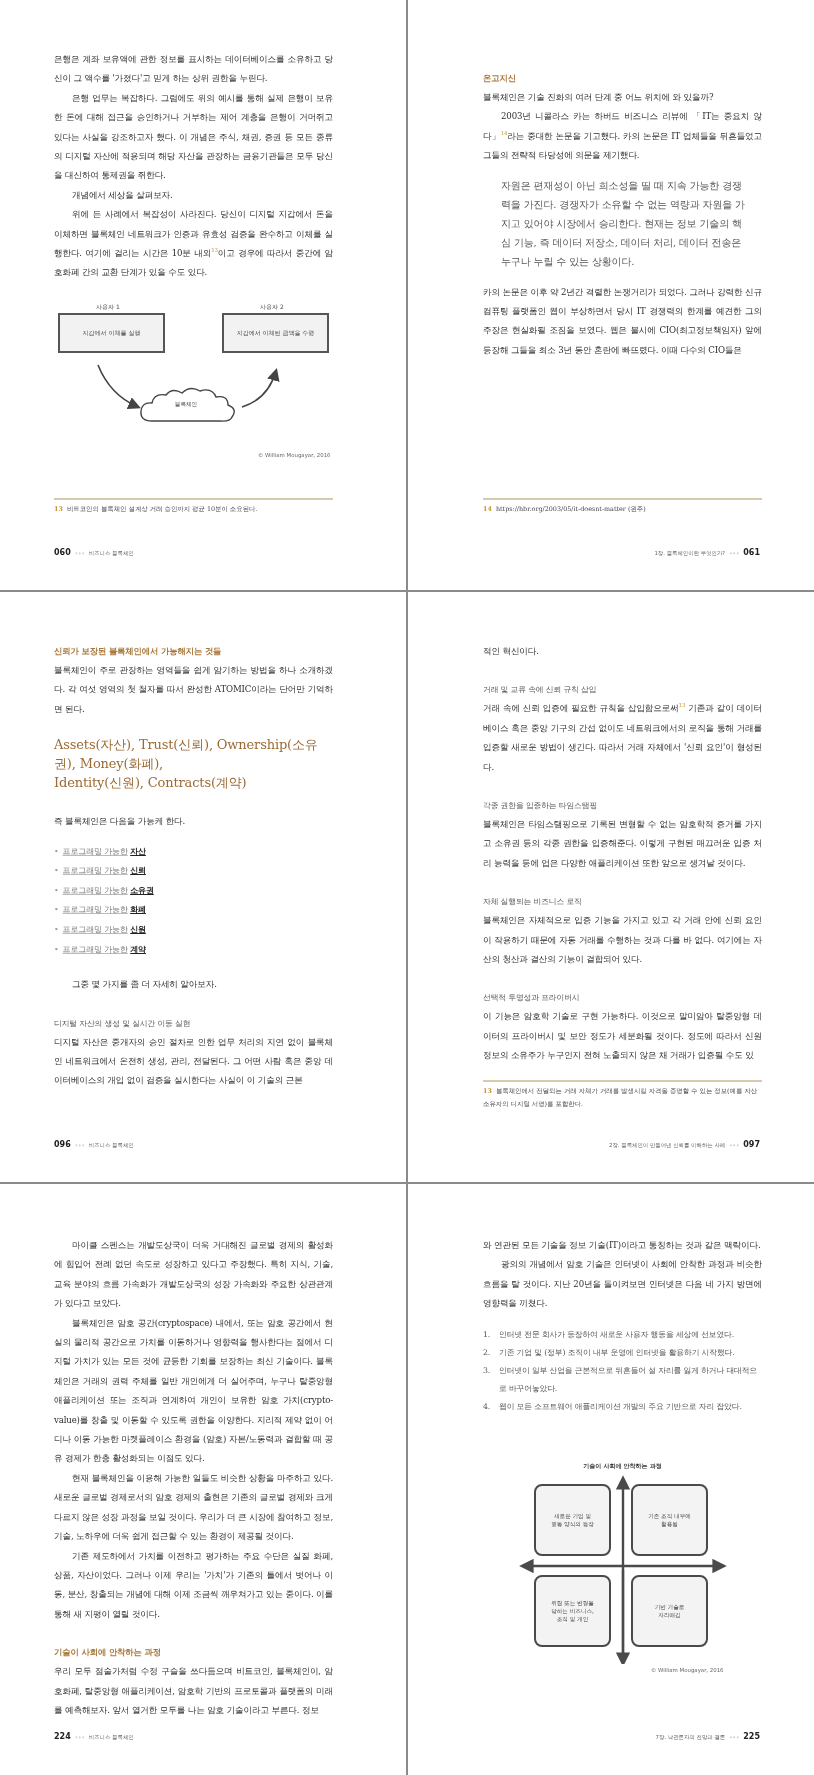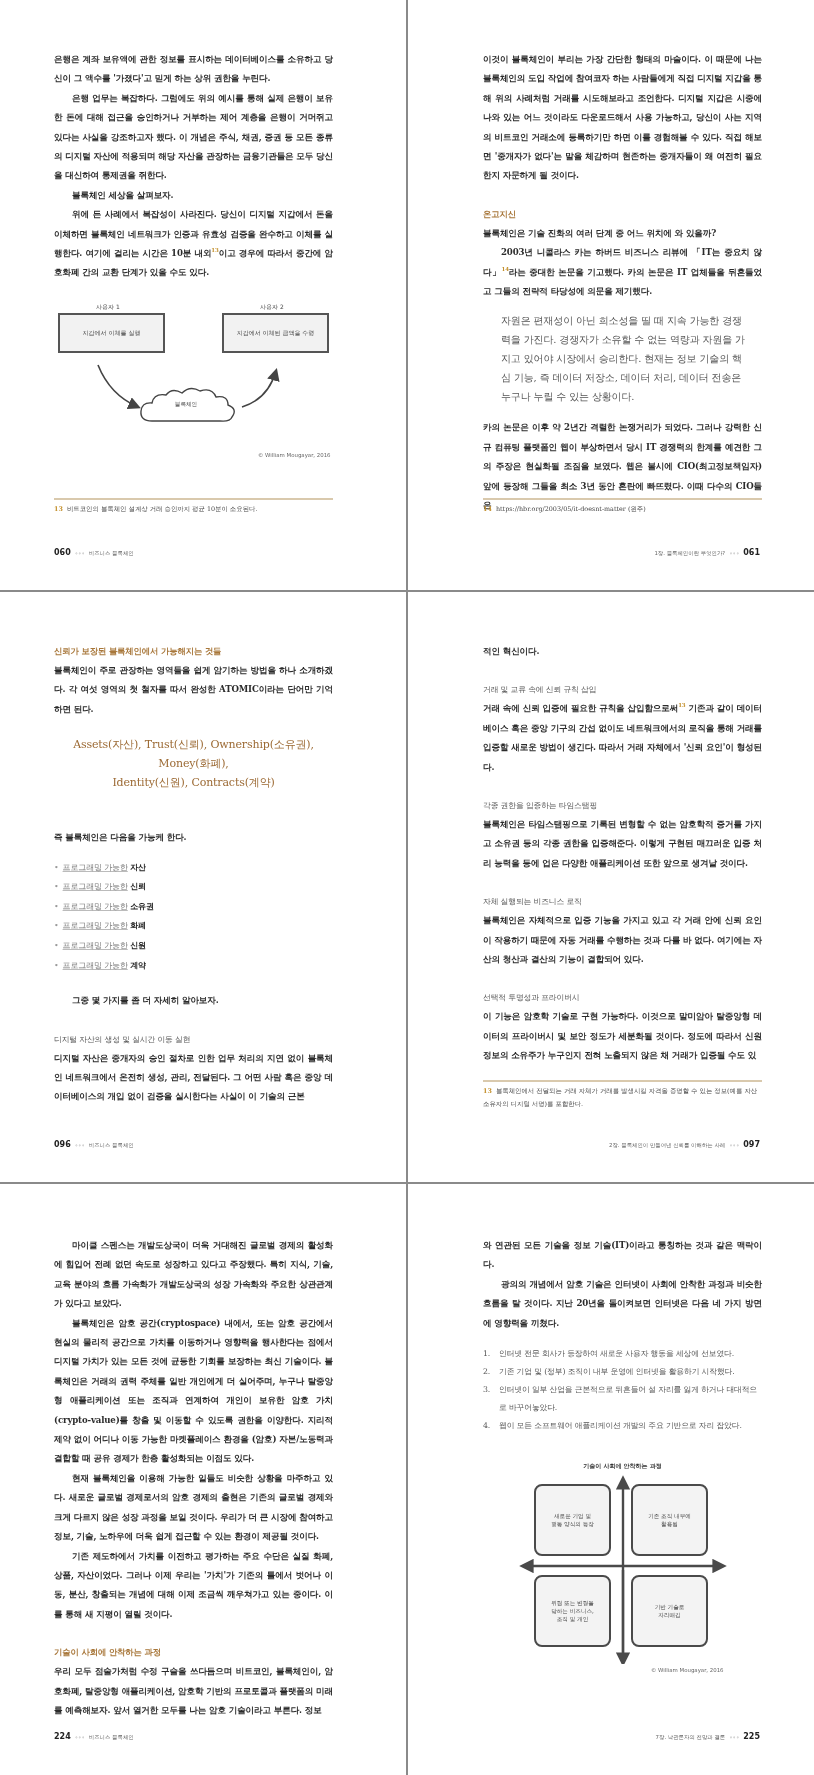--- a/index.html
+++ b/index.html
@@ -28,21 +28,21 @@
   .page.left .body { left: 54px; }
   .page.right .body { left: 75px; }
   .body {
     position: absolute;
     width: 279px;
     top: 50px;
     font-size: 8.6px;
     line-height: 19.4px;
     letter-spacing: -0.15px;
   }
-  .p { margin: 0; text-align: justify; font-weight: bold; }
+  .p { margin: 0; text-align: justify; }
   .p.ind { text-indent: 18px; }
   .gap { height: 19px; }
   .heading-orange {
     color: #a8773a;
     font-family: "DejaVu Sans", "Liberation Sans", sans-serif;
     font-size: 8.4px;
     font-weight: bold;
     line-height: 19px;
   }
   .heading-gray {
@@ -52,31 +52,30 @@
     line-height: 19px;
   }
   .sup { color: #c4912f; font-size: 5.5px; vertical-align: super; line-height: 0; }
   .quote {
     margin: 10px 14px 12px 18px;
     font-size: 10px;
     line-height: 19px;
     color: #555;
   }
   .atomic {
-    text-align: center;
     color: #9c6a34;
-    font-size: 11px;
+    font-size: 13px;
     line-height: 19px;
-    margin: 16px 0 36px;
+    margin: 16px 0 20px;
   }
   .bullets { list-style: none; margin: 10px 0 16px; padding: 0; }
   .bullets li { font-size: 8px; line-height: 19.6px; color: #555; }
   .bullets li .bl { color: #999; margin-right: 4px; }
   .bullets li .pre { color: #777; text-decoration: underline; text-decoration-color: #bbb; }
-  .bullets li .kw { color: #222; font-weight: bold; }
+  .bullets li .kw { color: #222; font-weight: bold; text-decoration: underline; }
   .numbered { list-style: none; margin: 12px 0 0; padding: 0; }
   .numbered li { font-size: 7.8px; line-height: 18px; color: #555; display: flex; }
   .numbered li .n { width: 16px; flex: none; }
   .footnote-rule {
     position: absolute;
     height: 2px; background: #d9c9ad;
     width: 279px;
   }
   .footnote {
     position: absolute;
@@ -125,21 +124,21 @@
 </style>
 </head>
 <body>
 
 <div class="grid">
 
   <div class="page left">
     <div class="body">
       <p class="p">은행은 계좌 보유액에 관한 정보를 표시하는 데이터베이스를 소유하고 당신이 그 액수를 '가졌다'고 믿게 하는 상위 권한을 누린다.</p>
       <p class="p ind">은행 업무는 복잡하다. 그럼에도 위의 예시를 통해 실제 은행이 보유한 돈에 대해 접근을 승인하거나 거부하는 제어 계층을 은행이 거머쥐고 있다는 사실을 강조하고자 했다. 이 개념은 주식, 채권, 증권 등 모든 종류의 디지털 자산에 적용되며 해당 자산을 관장하는 금융기관들은 모두 당신을 대신하여 통제권을 쥐한다.</p>
-      <p class="p ind">블록체인 세상을 살펴보자.</p>
+      <p class="p ind">개념에서 세상을 살펴보자.</p>
       <p class="p ind"><span>위에 든 사례에서 복잡성이 사라진다. 당신이 디지털 지갑에서 돈을 이체하면 블록체인 네트워크가 인증과 유효성 검증을 완수하고 이체를 실행한다. 여기에 걸리는 시간은 10분 내외</span><span class="sup">13</span><span>이고 경우에 따라서 중간에 암호화폐 간의 교환 단계가 있을 수도 있다.</span></p>
     </div>
 
     <div class="diag1">
       <div class="d1-label" style="left:42px">사용자 1</div>
       <div class="d1-box" style="left:4px">지갑에서 이체를 실행</div>
       <div class="d1-label" style="left:206px">사용자 2</div>
       <div class="d1-box" style="left:168px">지갑에서 이체된 금액을 수령</div>
       <svg width="279" height="125" style="position:absolute;left:0;top:0">
         <defs>
@@ -159,21 +158,20 @@
     <div class="footnote" style="left:54px;top:503px">
       <span class="fnn">13</span><span>비트코인의 블록체인 설계상 거래 승인까지 평균 10분이 소요된다.</span>
     </div>
     <div class="folio">
       <span class="pg">060</span><span class="dots">∘∘∘</span><span>비즈니스 블록체인</span>
     </div>
   </div>
 
   <div class="page right">
     <div class="body">
-      <p class="p">이것이 블록체인이 부리는 가장 간단한 형태의 마술이다. 이 때문에 나는 블록체인의 도입 작업에 참여코자 하는 사람들에게 직접 디지털 지갑을 통해 위의 사례처럼 거래를 시도해보라고 조언한다. 디지털 지갑은 시중에 나와 있는 어느 것이라도 다운로드해서 사용 가능하고, 당신이 사는 지역의 비트코인 거래소에 등록하기만 하면 이를 경험해볼 수 있다. 직접 해보면 '중개자가 없다'는 말을 체감하며 현존하는 중개자들이 왜 여전히 필요한지 자문하게 될 것이다.</p>
       <div class="gap"></div>
       <div class="heading-orange">온고지신</div>
       <p class="p">블록체인은 기술 진화의 여러 단계 중 어느 위치에 와 있을까?</p>
       <p class="p ind"><span>2003년 니콜라스 카는 하버드 비즈니스 리뷰에 「IT는 중요치 않다」</span><span class="sup">14</span><span>라는 중대한 논문을 기고했다. 카의 논문은 IT 업체들을 뒤흔들었고 그들의 전략적 타당성에 의문을 제기했다.</span></p>
       <p class="quote">자원은 편재성이 아닌 희소성을 띨 때 지속 가능한 경쟁력을 가진다. 경쟁자가 소유할 수 없는 역량과 자원을 가지고 있어야 시장에서 승리한다. 현재는 정보 기술의 핵심 기능, 즉 데이터 저장소, 데이터 처리, 데이터 전송은 누구나 누릴 수 있는 상황이다.</p>
       <p class="p">카의 논문은 이후 약 2년간 격렬한 논쟁거리가 되었다. 그러나 강력한 신규 컴퓨팅 플랫폼인 웹이 부상하면서 당시 IT 경쟁력의 한계를 예견한 그의 주장은 현실화될 조짐을 보였다. 웹은 불시에 CIO(최고정보책임자) 앞에 등장해 그들을 최소 3년 동안 혼란에 빠뜨렸다. 이때 다수의 CIO들은</p>
     </div>
     <div class="footnote-rule" style="left:75px;top:498px"></div>
     <div class="footnote" style="left:75px;top:503px">
       <span class="fnn">14</span><span>https://hbr.org/2003/05/it-doesnt-matter (원주)</span>

